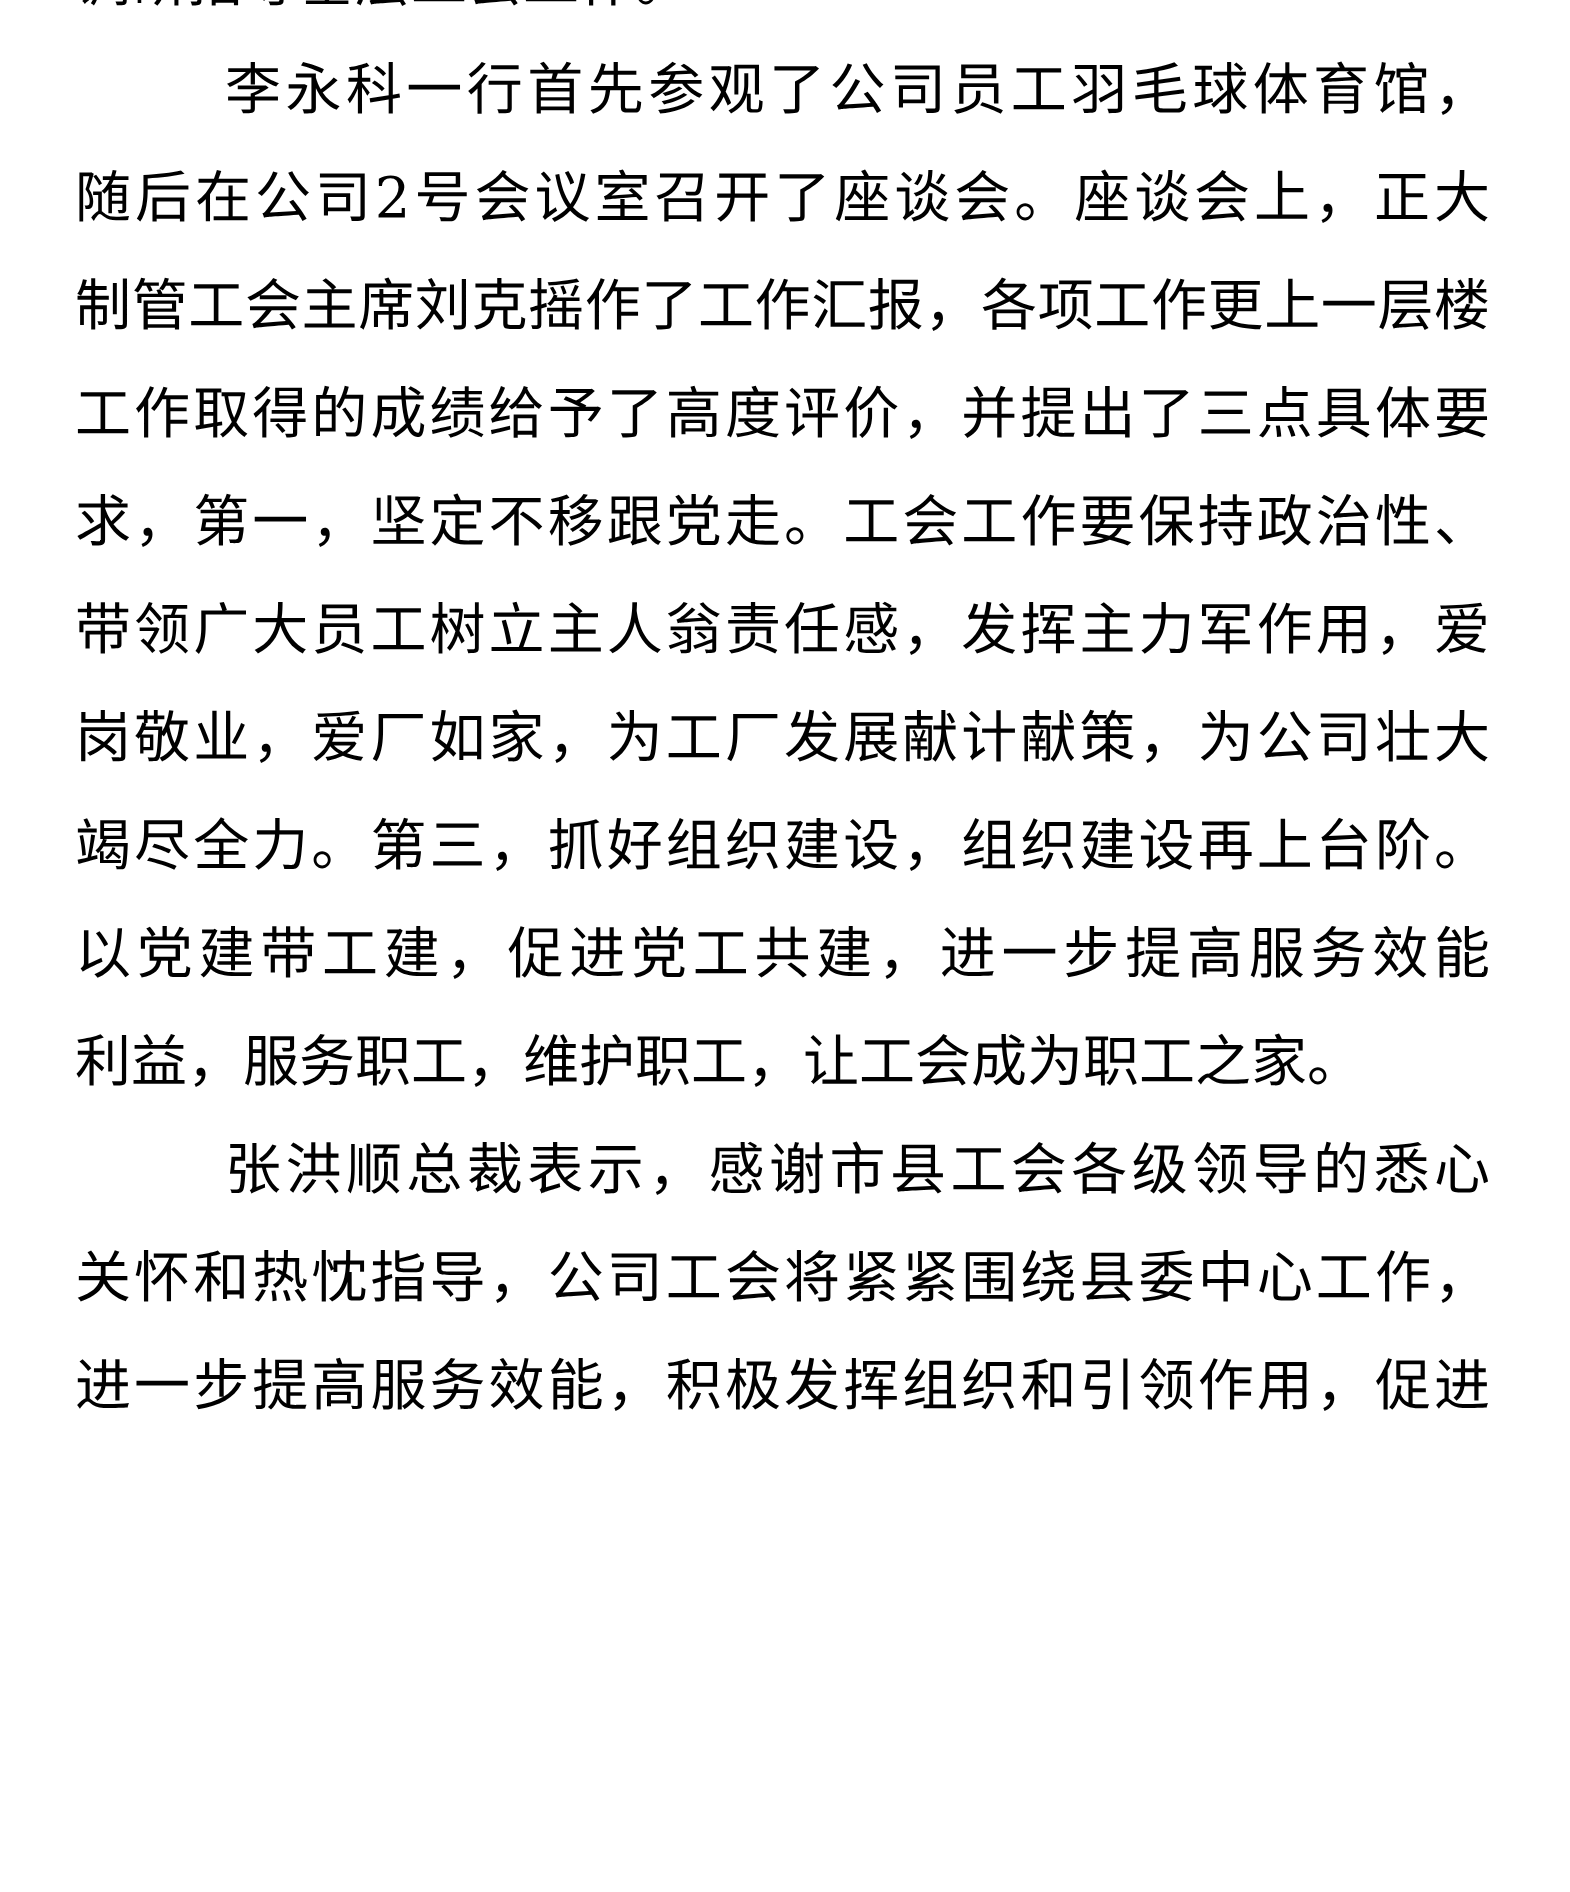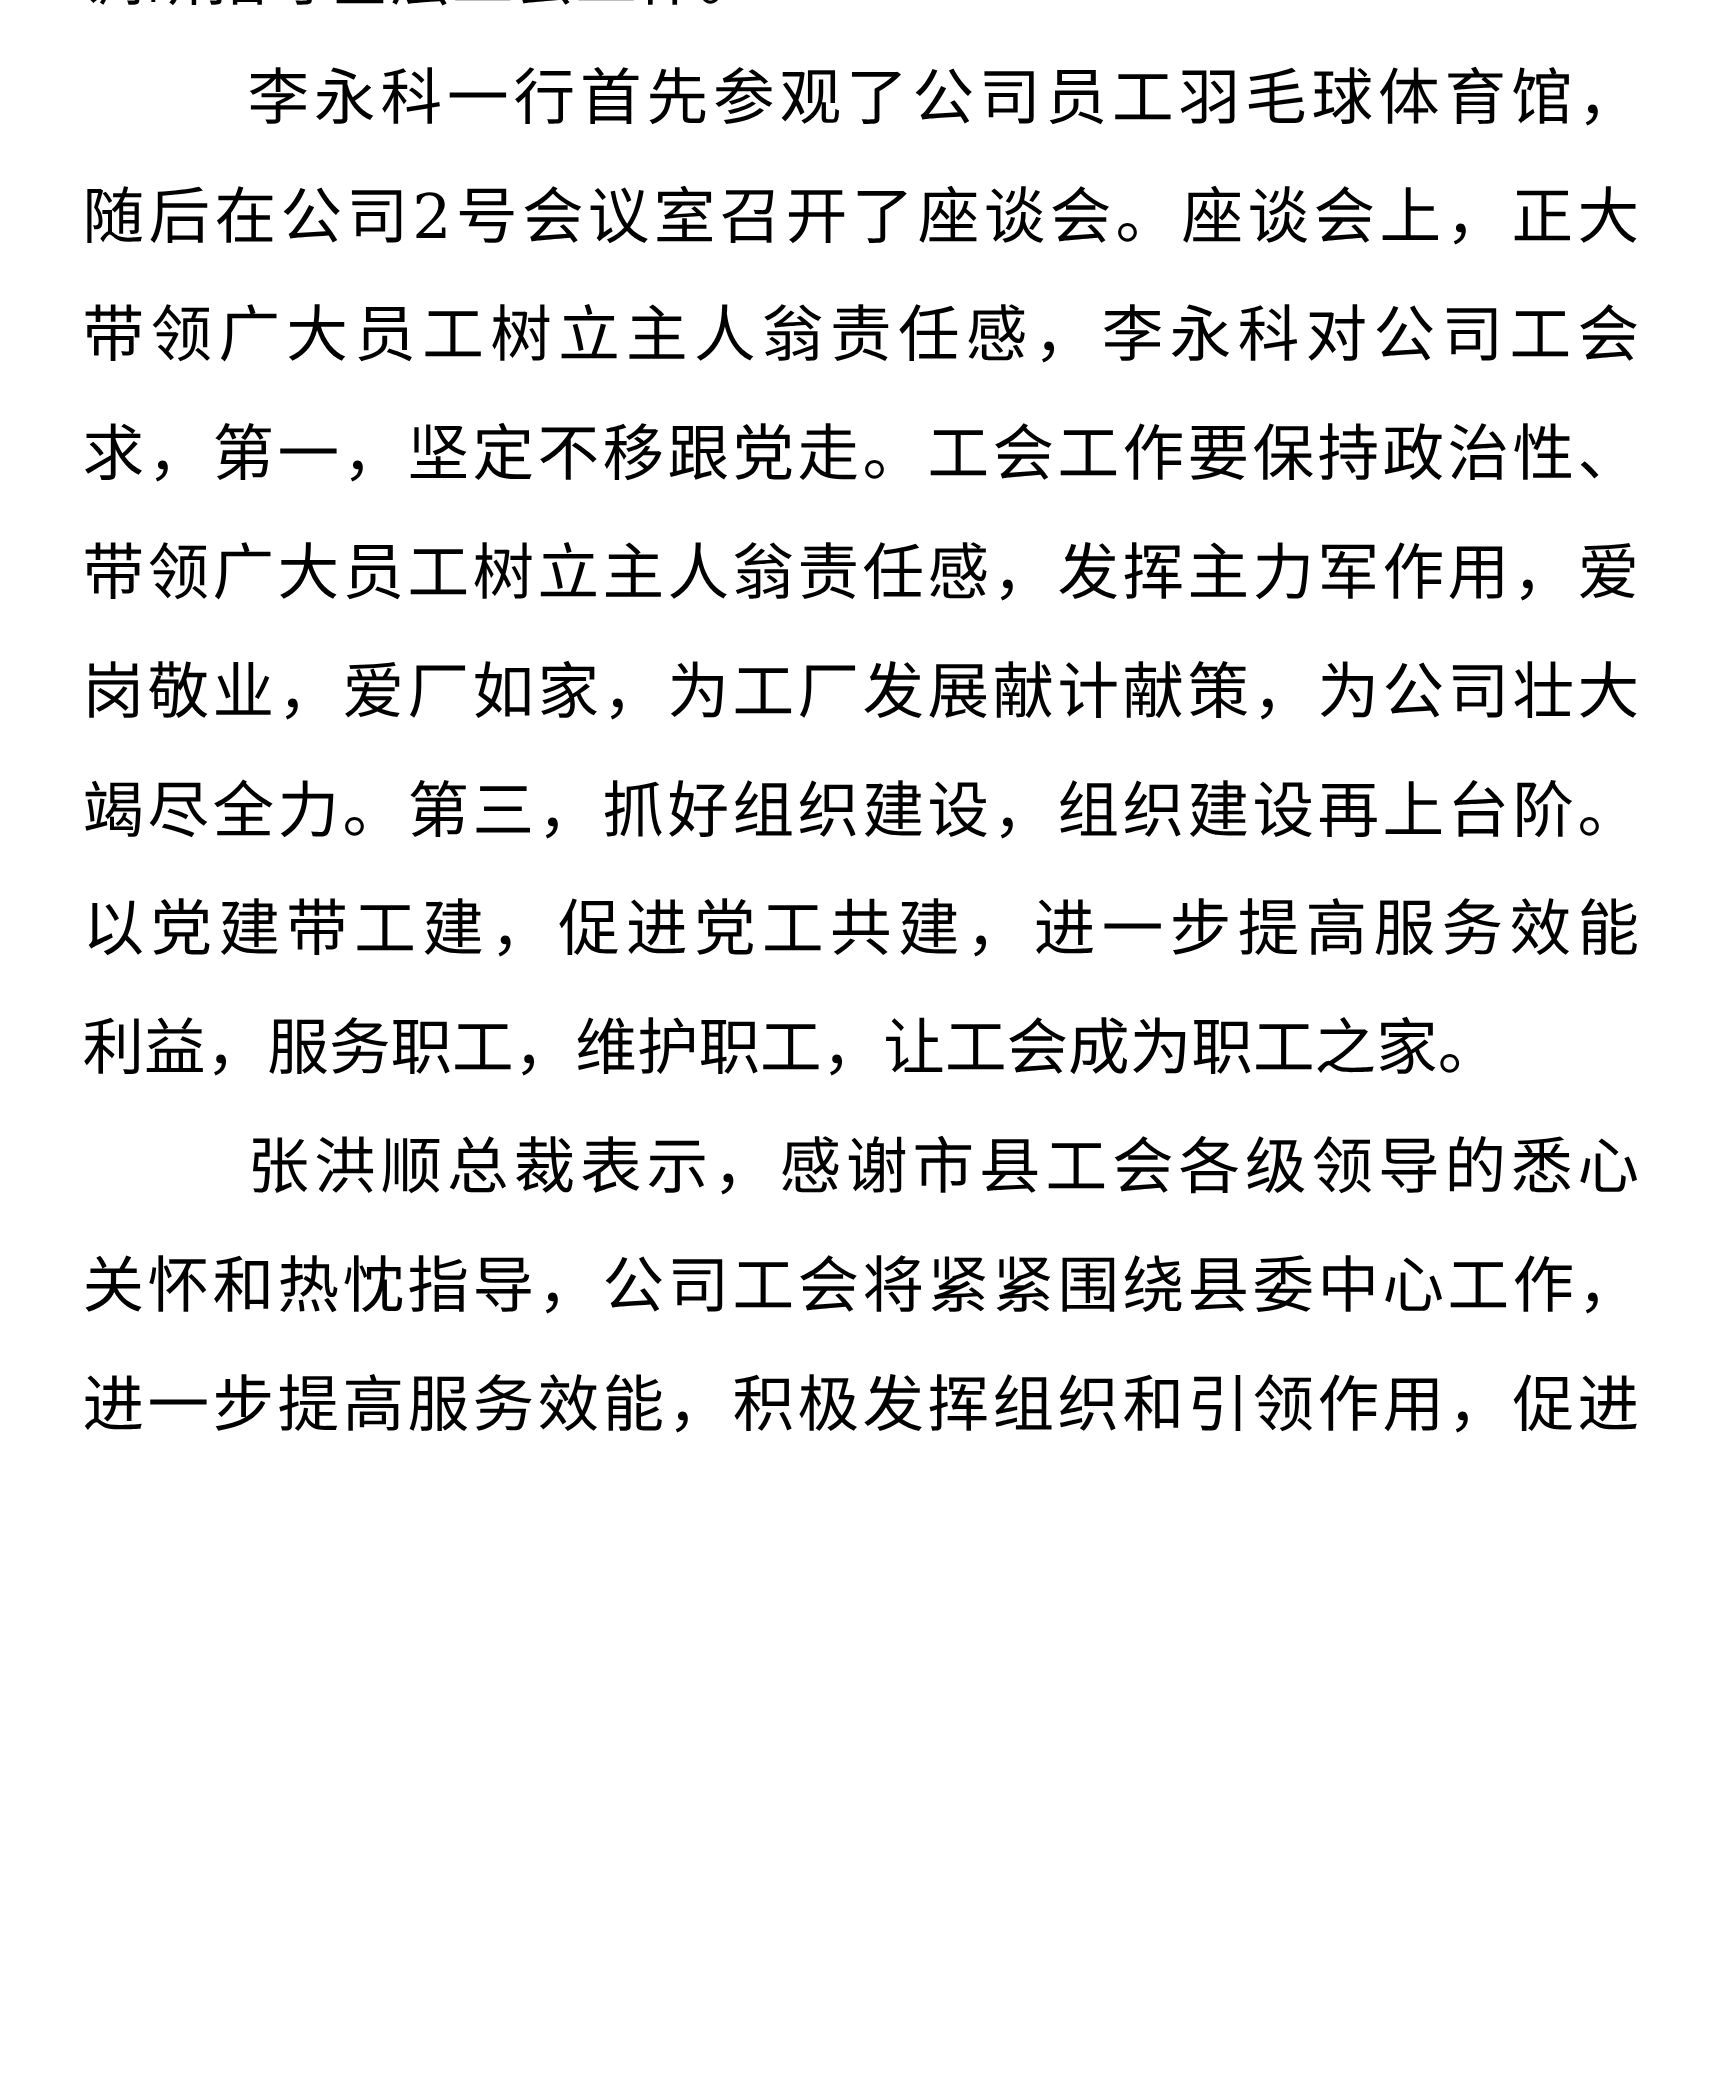--- a/index.html
+++ b/index.html
@@ -40,21 +40,22 @@
   }
 </style>
 </head>
 <body>
 
 <div class="page">
   <div class="text-block">
     <div class="line">调研指导基层工会工作。</div>
     <div class="line justify indent">李永科一行首先参观了公司员工羽毛球体育馆，</div>
     <div class="line justify">随后在公司2号会议室召开了座谈会。座谈会上，正大</div>
-    <div class="line justify">带领广大员工树立主人翁责任感，李永科对公司工会</div>
+    <div class="line justify">制管工会主席刘克摇作了工作汇报，各项工作更上一层楼</div>
+    <div class="line justify">工作取得的成绩给予了高度评价，并提出了三点具体要</div>
     <div class="line justify">求，第一，坚定不移跟党走。工会工作要保持政治性、</div>
     <div class="line justify">带领广大员工树立主人翁责任感，发挥主力军作用，爱</div>
     <div class="line justify">岗敬业，爱厂如家，为工厂发展献计献策，为公司壮大</div>
     <div class="line justify">竭尽全力。第三，抓好组织建设，组织建设再上台阶。</div>
     <div class="line justify">以党建带工建，促进党工共建，进一步提高服务效能</div>
     <div class="line">利益，服务职工，维护职工，让工会成为职工之家。</div>
     <div class="line justify indent">张洪顺总裁表示，感谢市县工会各级领导的悉心</div>
     <div class="line justify">关怀和热忱指导，公司工会将紧紧围绕县委中心工作，</div>
     <div class="line justify">进一步提高服务效能，积极发挥组织和引领作用，促进</div>
   </div>

